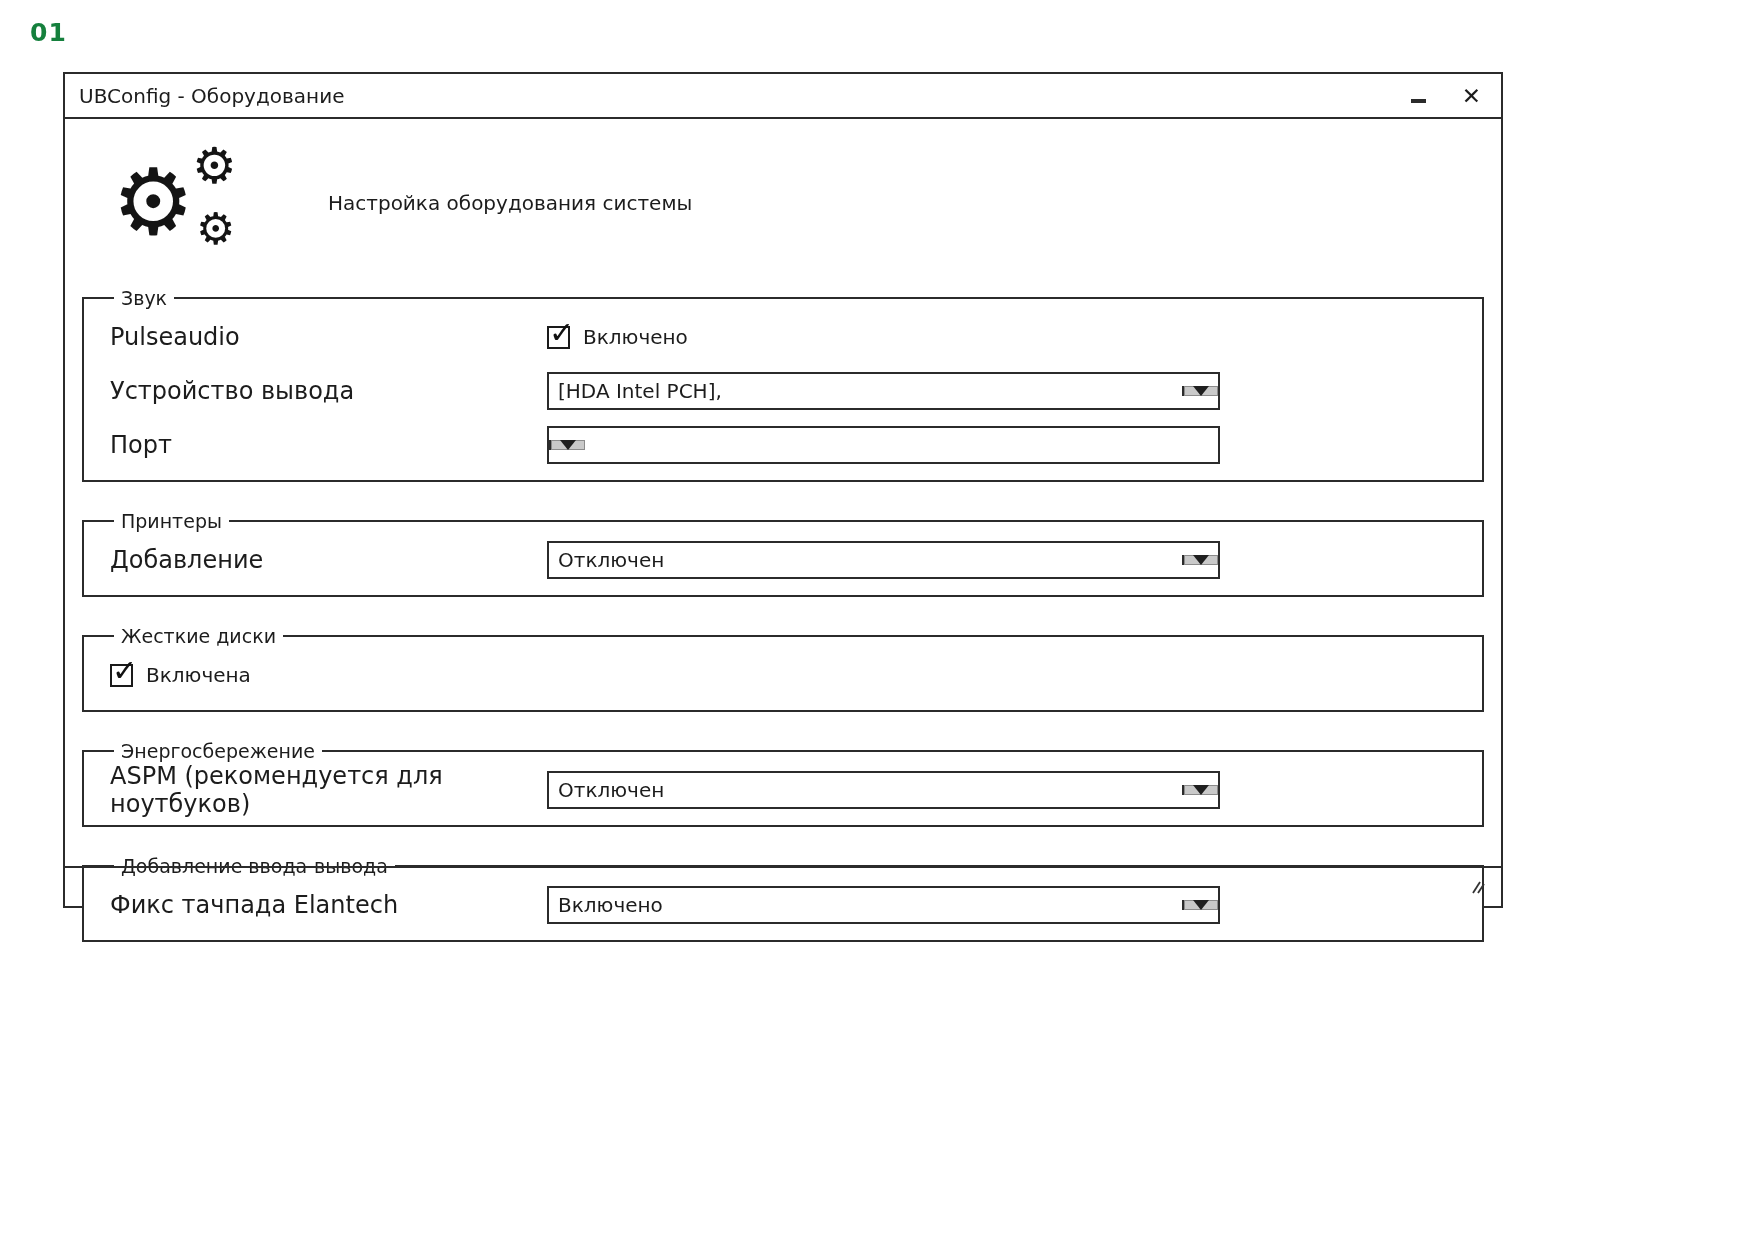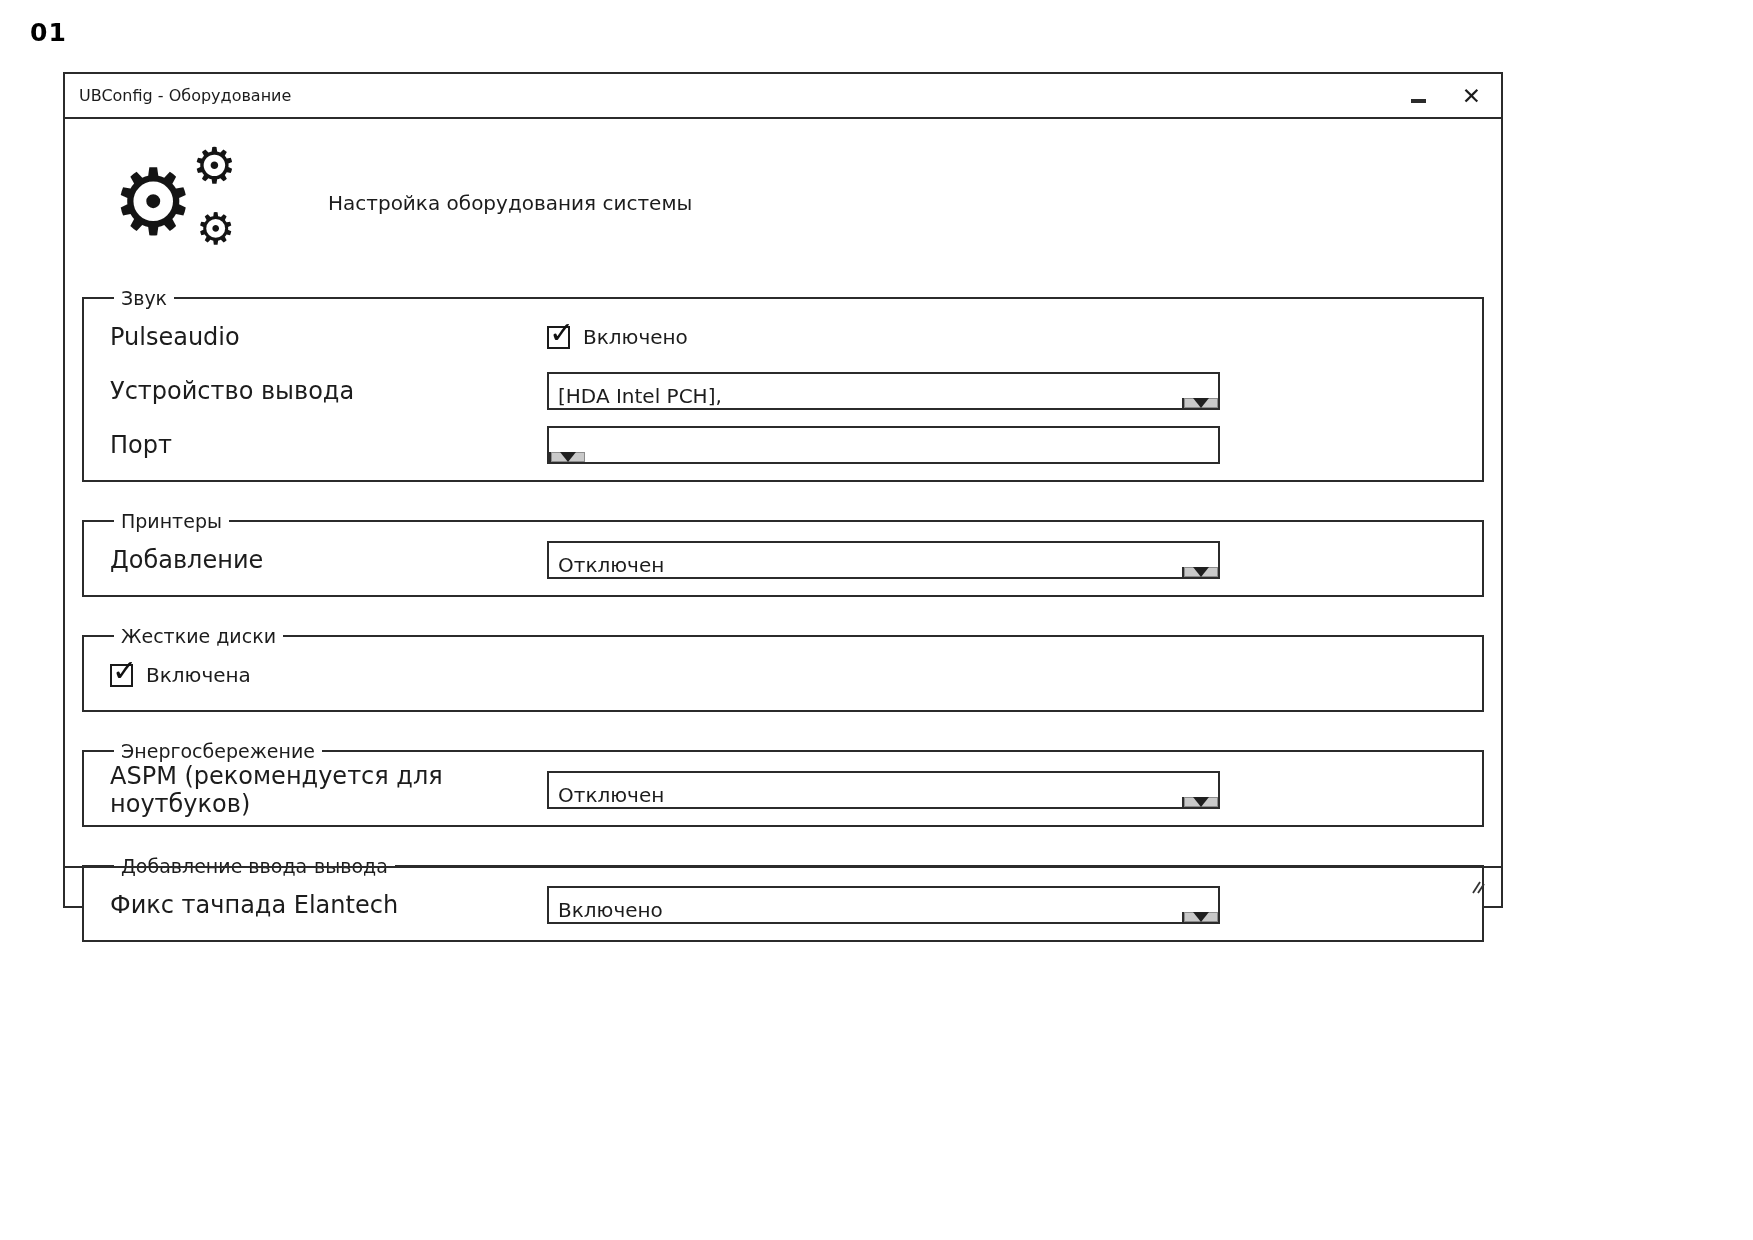--- a/index.html
+++ b/index.html
@@ -1,26 +1,26 @@
 <!DOCTYPE html>
 <html><head>
 <meta charset="utf-8">
 <style>
   html,body{margin:0;padding:0;background:#ffffff;}
   body{font-family:"DejaVu Sans",sans-serif;color:#1c1c1c;}
   .stage{position:relative;width:1753px;height:1240px;background:#ffffff;overflow:hidden;}
 
-  .slide-number{position:absolute;left:30px;top:18px;font-size:25px;font-weight:bold;color:#000000;letter-spacing:1px;}
+  .slide-number{position:absolute;left:30px;top:18px;font-size:25px;font-weight:bold;color:#15803d;letter-spacing:1px;}
 
   .window{position:absolute;left:63px;top:72px;width:1440px;height:836px;background:#ffffff;
           border:2px solid #2b2b2b;box-sizing:border-box;}
 
   .titlebar{height:45px;border-bottom:2px solid #2b2b2b;display:flex;align-items:center;
             padding:0 20px 0 14px;box-sizing:border-box;}
-  .titlebar .title{flex:1;font-size:16px;color:#1c1c1c;}
+  .titlebar .title{flex:1;font-size:20px;color:#1c1c1c;}
   .win-controls{display:flex;align-items:center;gap:32px;}
   .min-btn{width:22px;height:22px;display:flex;align-items:flex-end;justify-content:center;cursor:pointer;}
   .min-bar{width:15px;height:4px;background:#2b2b2b;margin-bottom:4px;}
   .close-btn{font-size:23px;line-height:22px;color:#1c1c1c;cursor:pointer;}
 
   .content{padding:0 17px;}
 
   .header-row{height:168px;display:flex;align-items:center;padding-left:30px;box-sizing:border-box;}
   .gears{position:relative;width:135px;height:120px;flex:none;color:#141414;}
   .gear{position:absolute;line-height:1;}
@@ -30,21 +30,21 @@
   .header-text{font-size:20px;margin-left:81px;}
 
   .groups{display:flex;flex-direction:column;gap:28px;}
   fieldset.group{border:2px solid #2b2b2b;margin:0;padding:1px 10px 8px 26px;background:#ffffff;}
   fieldset.group legend{padding:0 7px;margin-left:4px;font-size:19px;color:#1c1c1c;}
 
   .row{height:54px;display:flex;align-items:center;}
   .row-label{width:437px;flex:none;font-size:24px;}
 
   .dropdown{width:673px;height:38px;border:2px solid #2b2b2b;box-sizing:border-box;background:#ffffff;
-            display:flex;align-items:flex-end;cursor:pointer;}
+            display:flex;align-items:center;cursor:pointer;}
   .dropdown-value{flex:1;display:flex;align-items:center;padding-left:9px;font-size:20px;overflow:hidden;white-space:nowrap;}
   .dropdown-button{width:34px;flex:none;background:#c9c9c9;border-left:2px solid #2b2b2b;
                    display:flex;align-items:center;justify-content:center;box-shadow:inset 0 0 0 1px #8b8b8b;}
   .tri{width:0;height:0;border-left:8px solid transparent;border-right:8px solid transparent;border-top:10px solid #1f1f1f;}
 
   .checkbox-wrap{display:inline-flex;align-items:center;gap:13px;cursor:pointer;}
   .checkbox{position:relative;width:23px;height:23px;border:2px solid #1a1a1a;box-sizing:border-box;background:#fff;flex:none;}
   .checkbox .check{position:absolute;left:0px;top:-13px;font-size:30px;font-weight:bold;color:#111;}
   .checkbox-label{font-size:20px;}
 

